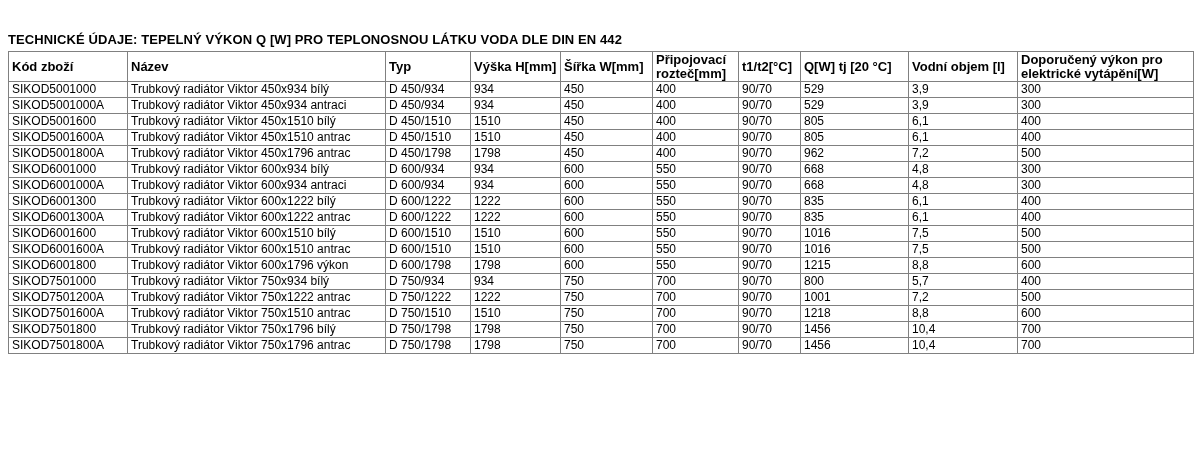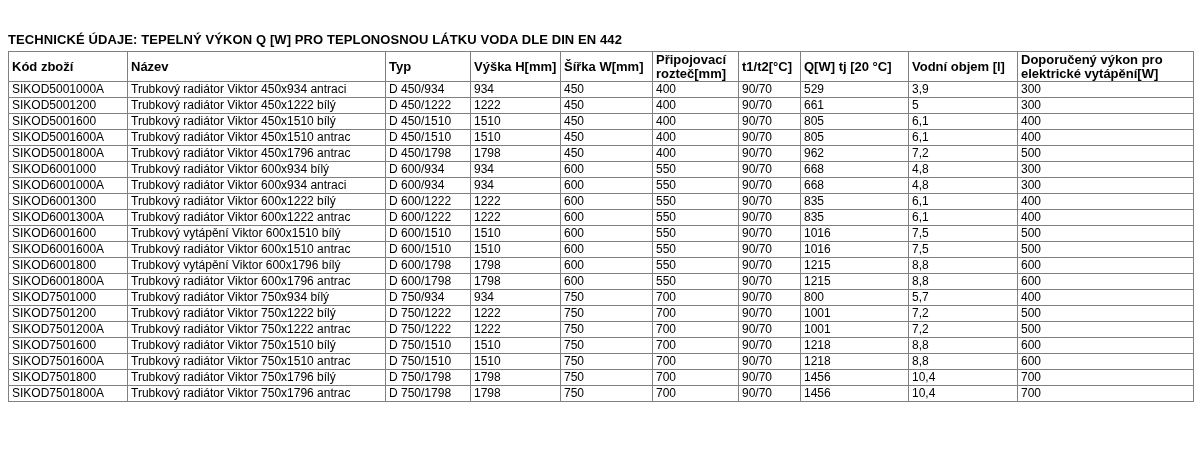--- a/index.html
+++ b/index.html
@@ -89,41 +89,41 @@
         <th>Šířka W[mm]</th>
         <th>Připojovací rozteč[mm]</th>
         <th>t1/t2[°C]</th>
         <th>Q[W] tj  [20 °C]</th>
         <th>Vodní objem [l]</th>
         <th>Doporučený výkon pro elektrické vytápění[W]</th>
       </tr>
     </thead>
     <tbody>
         <tr>
+          <td>SIKOD5001000</td>
+          <td>Trubkový radiátor Viktor 450x934 bílý</td>
+          <td>D 450/934</td>
+          <td>934</td>
+          <td>450</td>
+          <td>400</td>
+          <td>90/70</td>
+          <td>529</td>
+          <td>3,9</td>
+          <td>300</td>
+        </tr>
+        <tr>
           <td>SIKOD5001000A</td>
           <td>Trubkový radiátor Viktor 450x934 antraci</td>
           <td>D 450/934</td>
           <td>934</td>
           <td>450</td>
           <td>400</td>
           <td>90/70</td>
           <td>529</td>
           <td>3,9</td>
-          <td>300</td>
-        </tr>
-        <tr>
-          <td>SIKOD5001200</td>
-          <td>Trubkový radiátor Viktor 450x1222 bílý</td>
-          <td>D 450/1222</td>
-          <td>1222</td>
-          <td>450</td>
-          <td>400</td>
-          <td>90/70</td>
-          <td>661</td>
-          <td>5</td>
           <td>300</td>
         </tr>
         <tr>
           <td>SIKOD5001600</td>
           <td>Trubkový radiátor Viktor 450x1510 bílý</td>
           <td>D 450/1510</td>
           <td>1510</td>
           <td>450</td>
           <td>400</td>
           <td>90/70</td>
@@ -198,21 +198,21 @@
           <td>1222</td>
           <td>600</td>
           <td>550</td>
           <td>90/70</td>
           <td>835</td>
           <td>6,1</td>
           <td>400</td>
         </tr>
         <tr>
           <td>SIKOD6001600</td>
-          <td>Trubkový vytápění Viktor 600x1510 bílý</td>
+          <td>Trubkový radiátor Viktor 600x1510 bílý</td>
           <td>D 600/1510</td>
           <td>1510</td>
           <td>600</td>
           <td>550</td>
           <td>90/70</td>
           <td>1016</td>
           <td>7,5</td>
           <td>500</td>
         </tr>
         <tr>
@@ -222,89 +222,53 @@
           <td>1510</td>
           <td>600</td>
           <td>550</td>
           <td>90/70</td>
           <td>1016</td>
           <td>7,5</td>
           <td>500</td>
         </tr>
         <tr>
           <td>SIKOD6001800</td>
-          <td>Trubkový vytápění Viktor 600x1796 bílý</td>
-          <td>D 600/1798</td>
-          <td>1798</td>
-          <td>600</td>
-          <td>550</td>
-          <td>90/70</td>
-          <td>1215</td>
-          <td>8,8</td>
-          <td>600</td>
-        </tr>
-        <tr>
-          <td>SIKOD6001800A</td>
-          <td>Trubkový radiátor Viktor 600x1796 antrac</td>
+          <td>Trubkový radiátor Viktor 600x1796 výkon</td>
           <td>D 600/1798</td>
           <td>1798</td>
           <td>600</td>
           <td>550</td>
           <td>90/70</td>
           <td>1215</td>
           <td>8,8</td>
           <td>600</td>
         </tr>
         <tr>
           <td>SIKOD7501000</td>
           <td>Trubkový radiátor Viktor 750x934 bílý</td>
           <td>D 750/934</td>
           <td>934</td>
           <td>750</td>
           <td>700</td>
           <td>90/70</td>
           <td>800</td>
           <td>5,7</td>
           <td>400</td>
-        </tr>
-        <tr>
-          <td>SIKOD7501200</td>
-          <td>Trubkový radiátor Viktor 750x1222 bílý</td>
-          <td>D 750/1222</td>
-          <td>1222</td>
-          <td>750</td>
-          <td>700</td>
-          <td>90/70</td>
-          <td>1001</td>
-          <td>7,2</td>
-          <td>500</td>
         </tr>
         <tr>
           <td>SIKOD7501200A</td>
           <td>Trubkový radiátor Viktor 750x1222 antrac</td>
           <td>D 750/1222</td>
           <td>1222</td>
           <td>750</td>
           <td>700</td>
           <td>90/70</td>
           <td>1001</td>
           <td>7,2</td>
           <td>500</td>
-        </tr>
-        <tr>
-          <td>SIKOD7501600</td>
-          <td>Trubkový radiátor Viktor 750x1510 bílý</td>
-          <td>D 750/1510</td>
-          <td>1510</td>
-          <td>750</td>
-          <td>700</td>
-          <td>90/70</td>
-          <td>1218</td>
-          <td>8,8</td>
-          <td>600</td>
         </tr>
         <tr>
           <td>SIKOD7501600A</td>
           <td>Trubkový radiátor Viktor 750x1510 antrac</td>
           <td>D 750/1510</td>
           <td>1510</td>
           <td>750</td>
           <td>700</td>
           <td>90/70</td>
           <td>1218</td>

